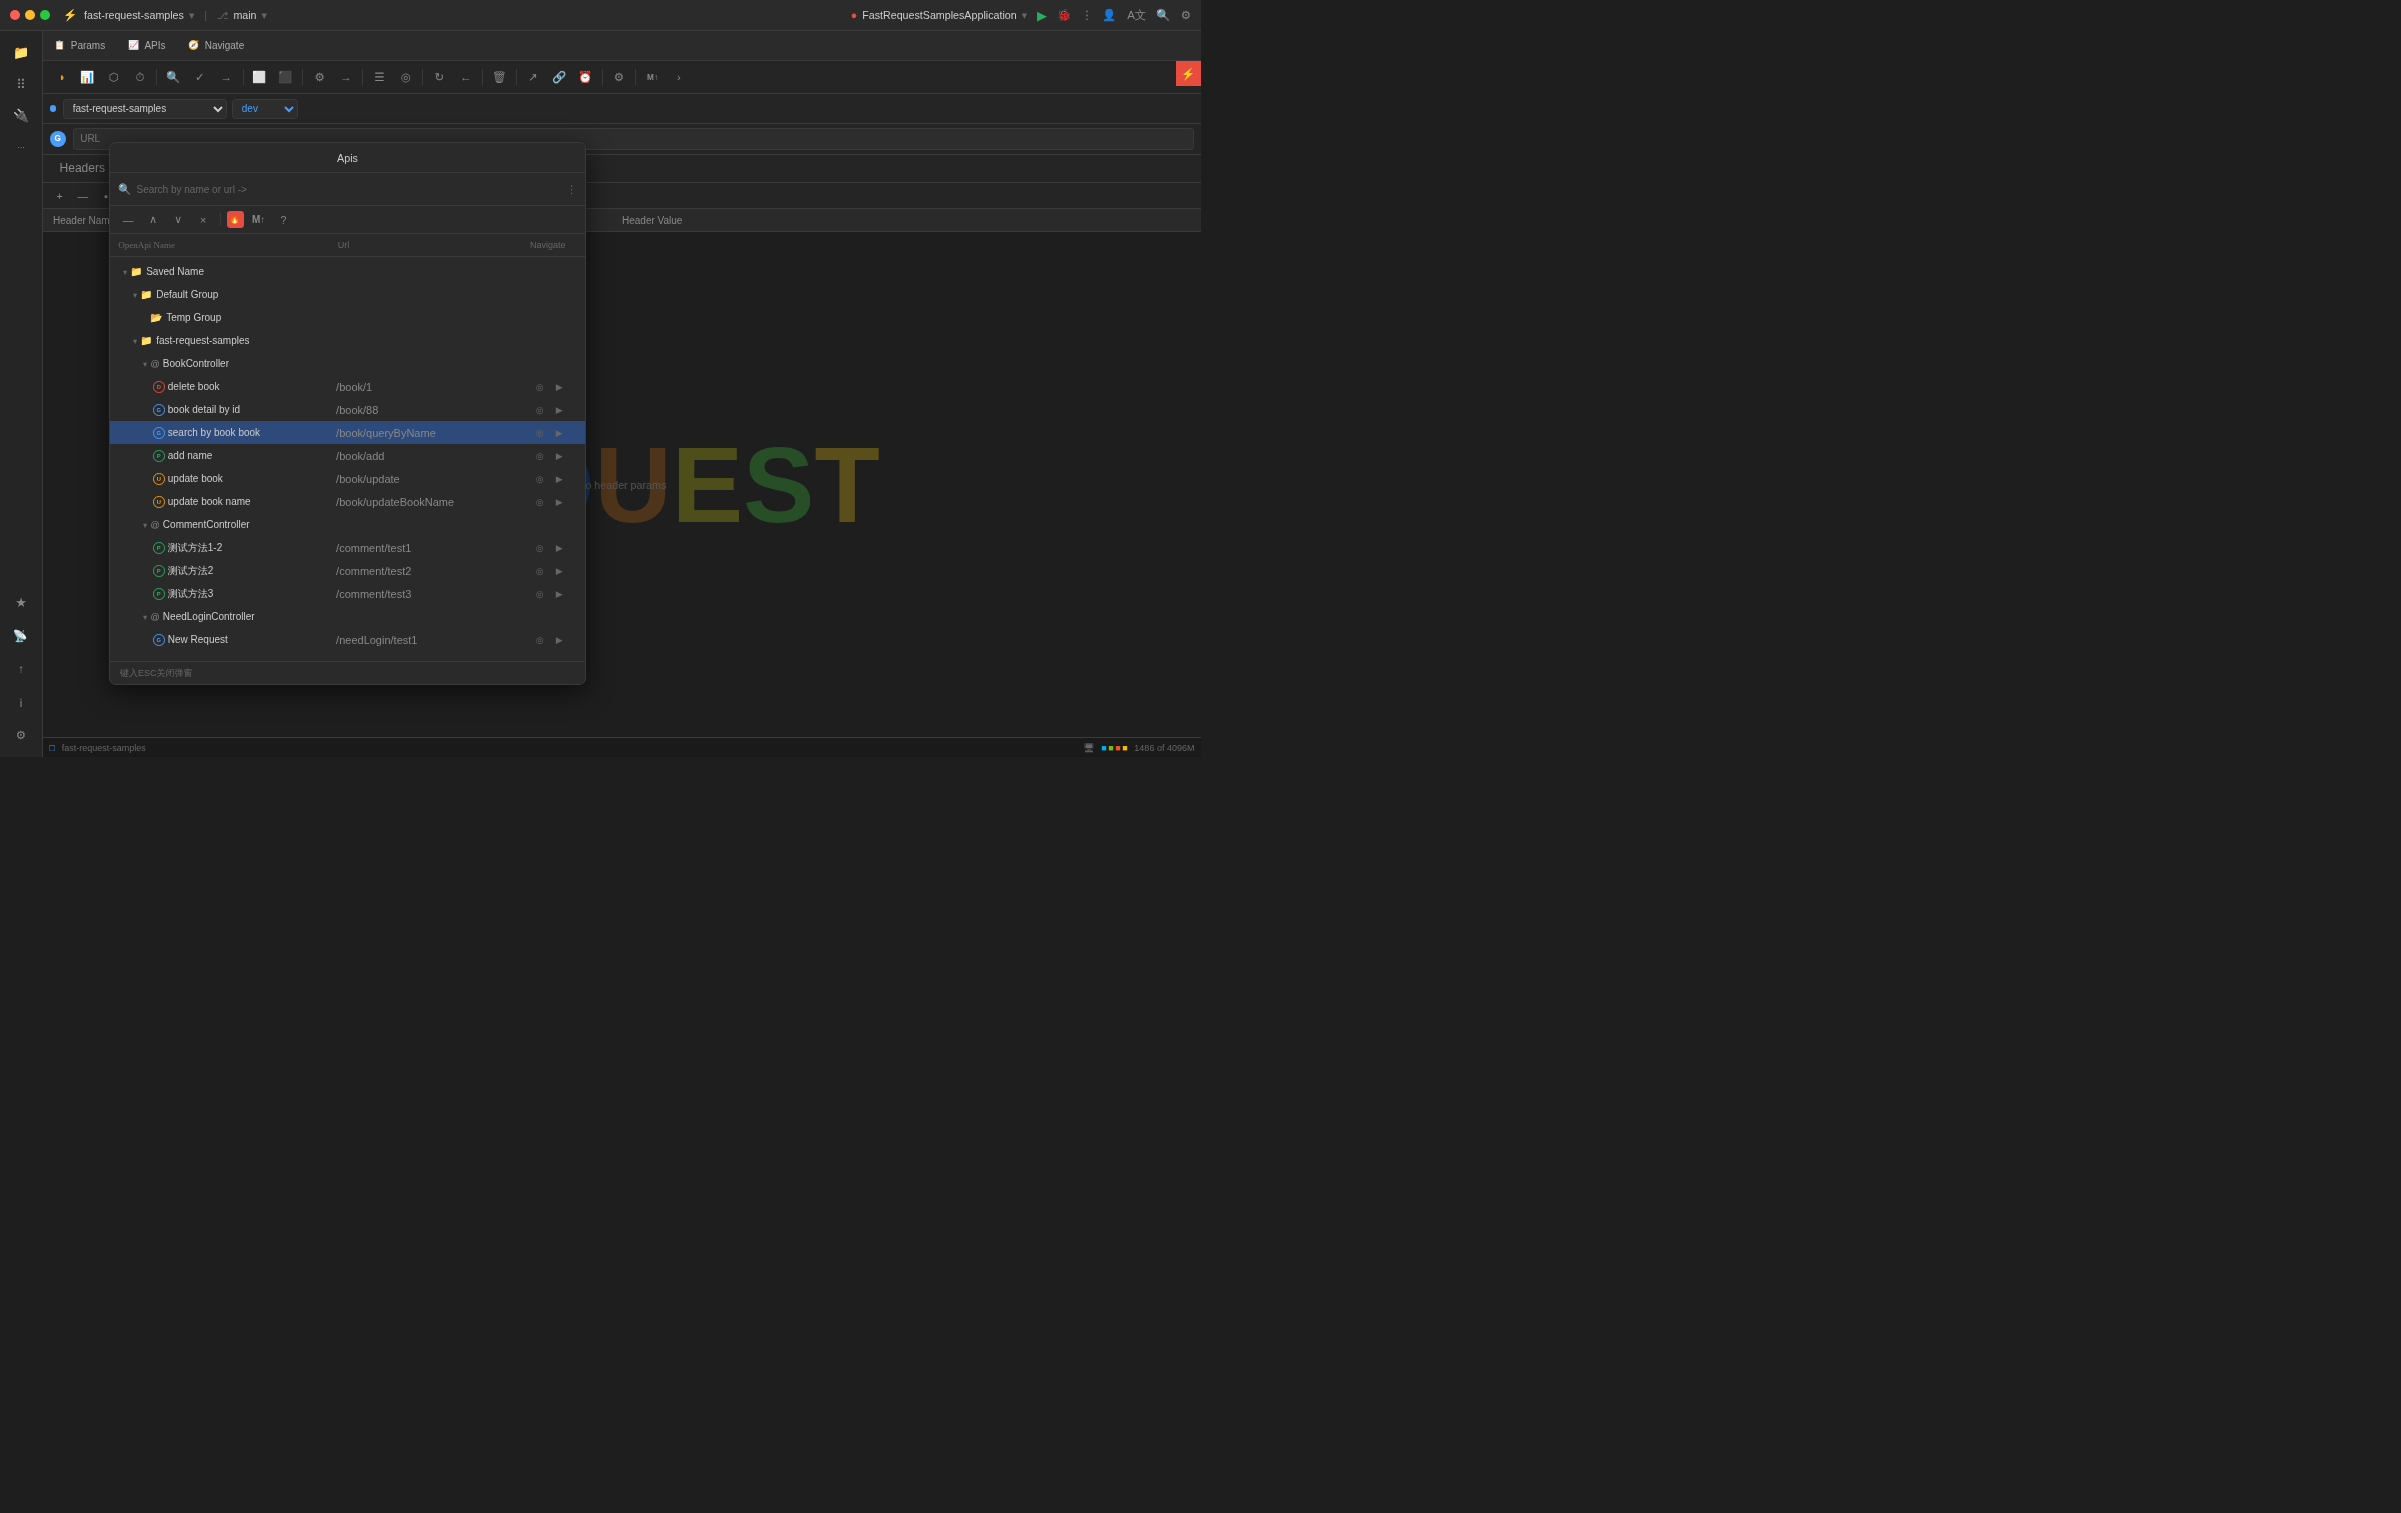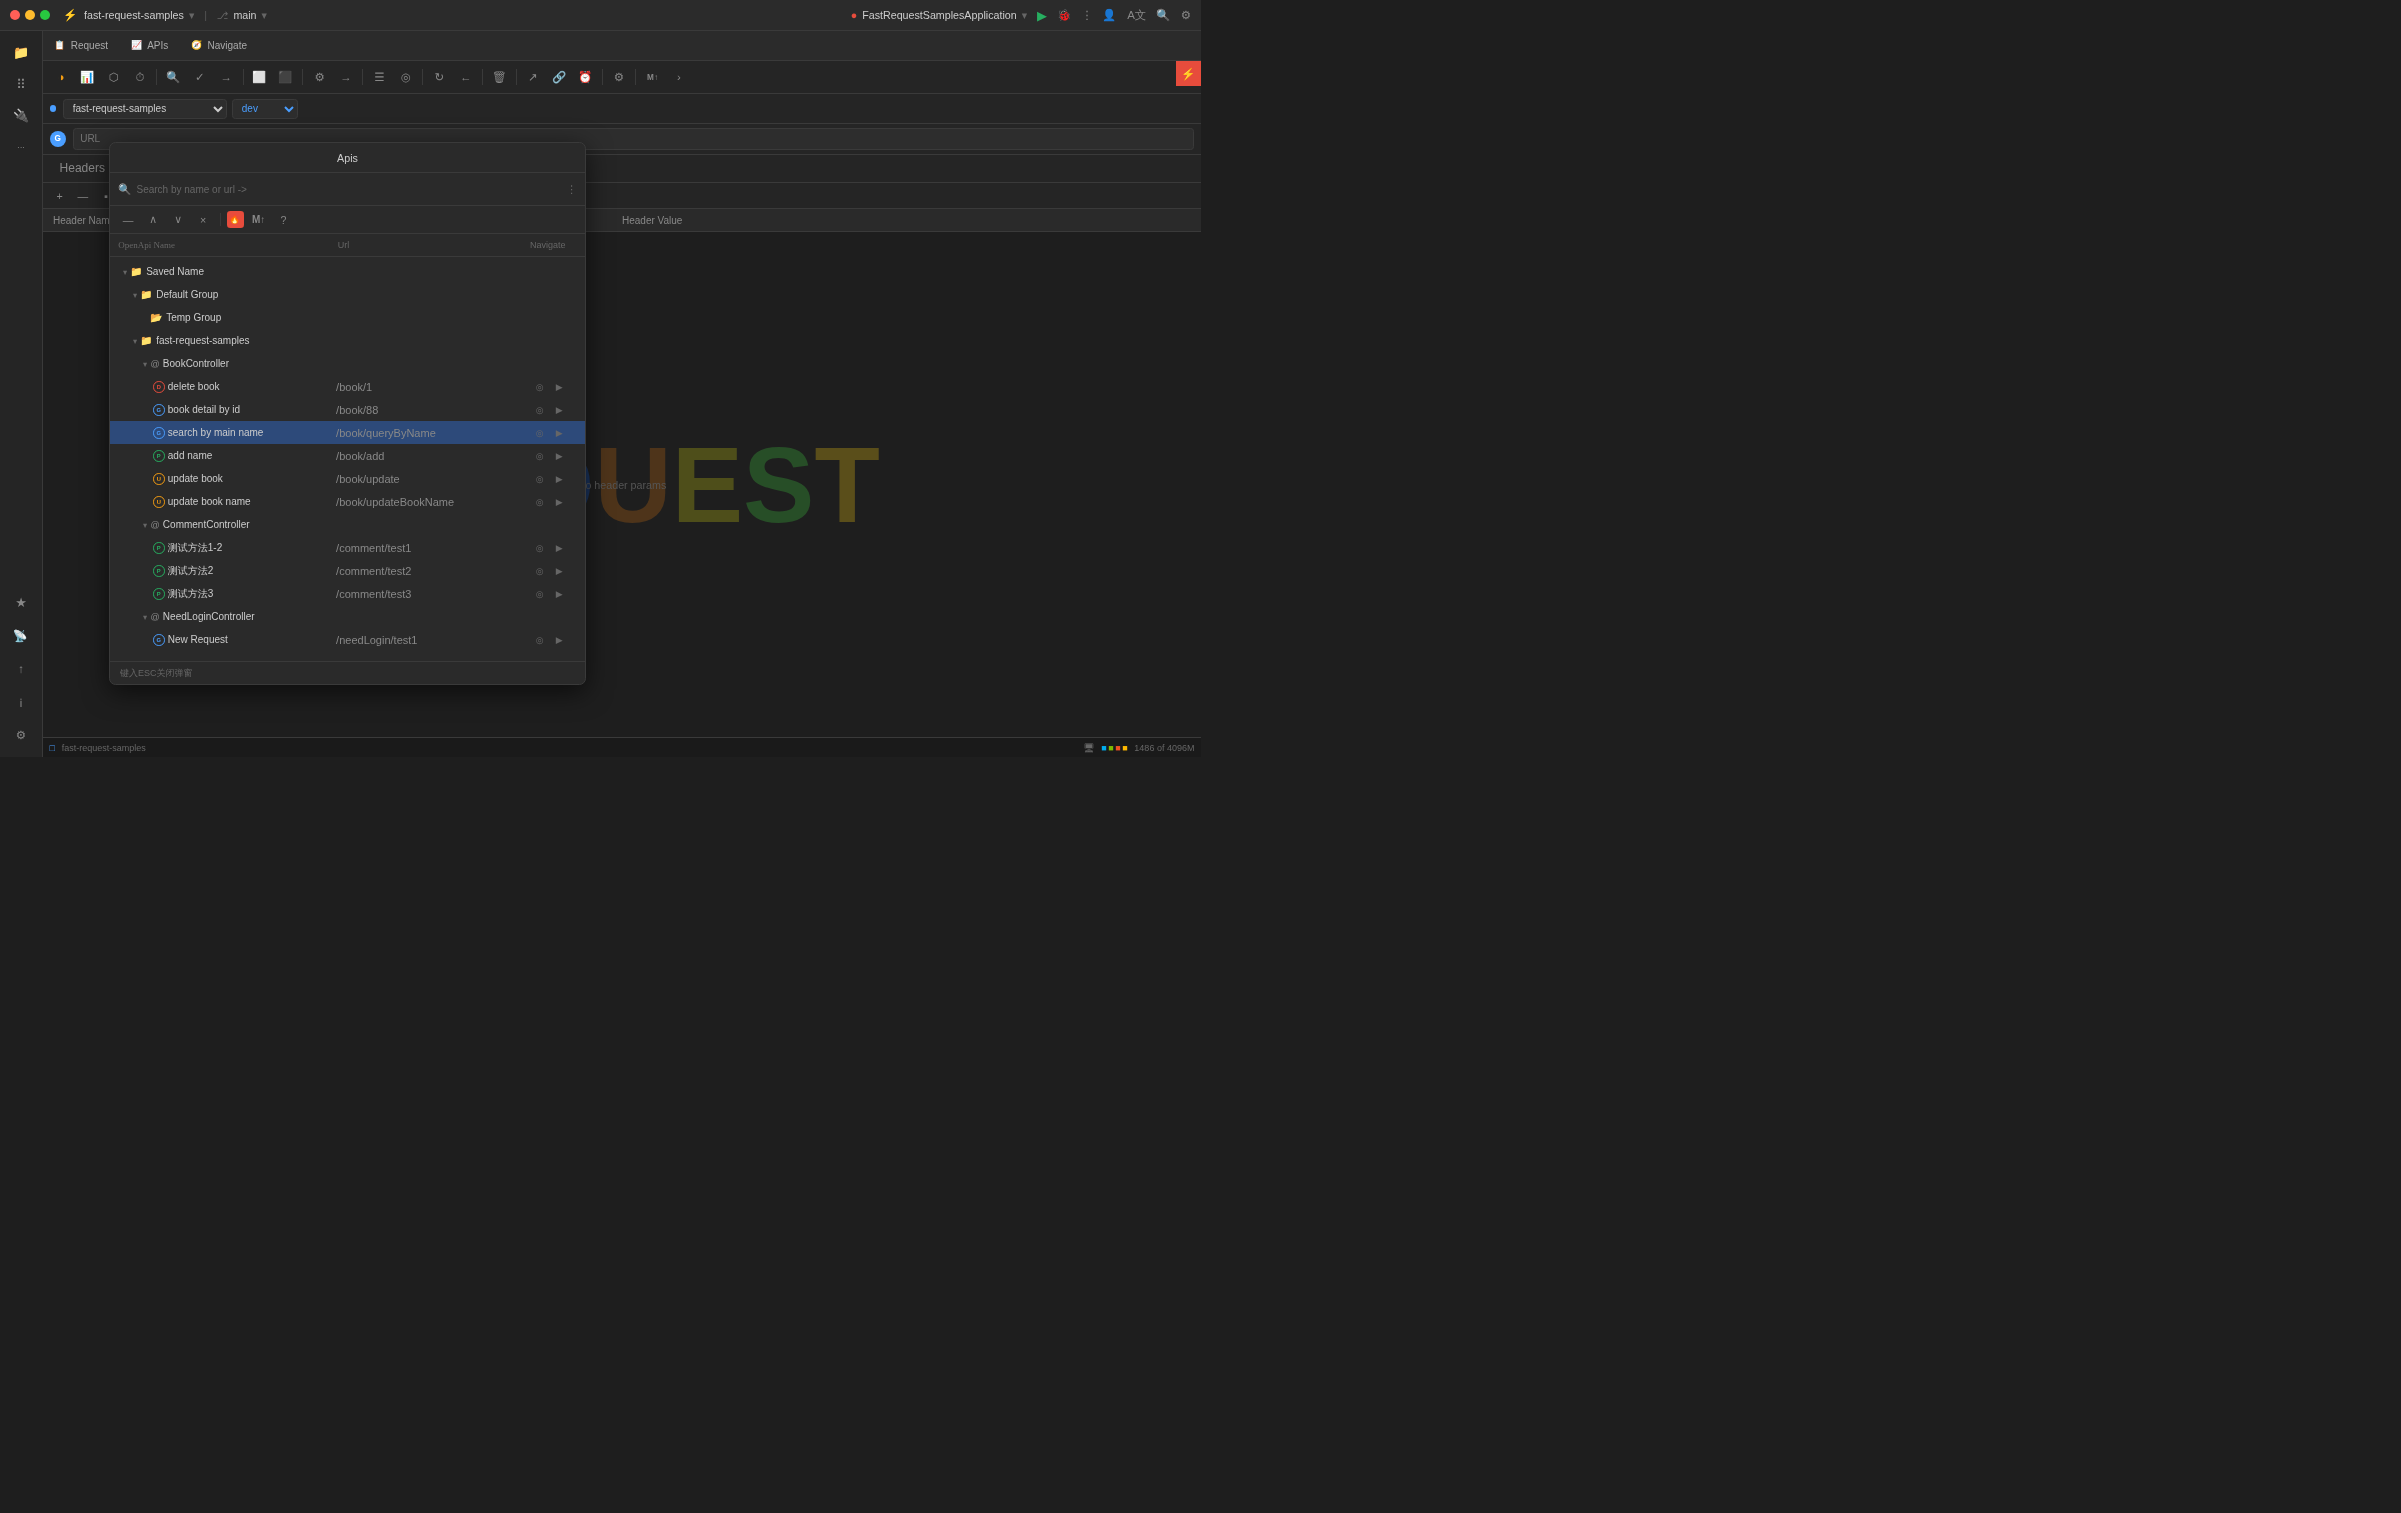--- a/index.html
+++ b/index.html
@@ -560,21 +560,21 @@
     <div class="sidebar-icon" style="font-size:11.5px;">ℹ</div>
     <div class="sidebar-icon" style="font-size:11.5px;">⚙</div>
   </div>
 </div>
 
 <div class="main-area">
 
   <div class="plugin-tabs">
     <div class="plugin-tab">
       <span style="font-size:9px;">📋</span>
-      <span>Request</span>
+      <span>Params</span>
     </div>
     <div class="plugin-tab">
       <span style="font-size:9px;">📈</span>
       <span>APIs</span>
     </div>
     <div class="plugin-tab">
       <span style="font-size:9px;">🧭</span>
       <span>Navigate</span>
     </div>
   </div>
@@ -771,21 +771,21 @@
             <span class="item-name">book detail by id</span>
             <span class="item-url">/book/88</span>
             <div class="item-ops">
               <div class="op-btn">◎</div>
               <div class="op-btn">▶</div>
             </div>
           </div>
 
           <div class="tree-item tree-indent-4 selected">
             <div class="method-dot method-get">G</div>
-            <span class="item-name">search by main name</span>
+            <span class="item-name">search by book book</span>
             <span class="item-url">/book/queryByName</span>
             <div class="item-ops">
               <div class="op-btn">◎</div>
               <div class="op-btn">▶</div>
             </div>
           </div>
 
           <div class="tree-item tree-indent-4">
             <div class="method-dot method-post">P</div>
             <span class="item-name">add name</span>

